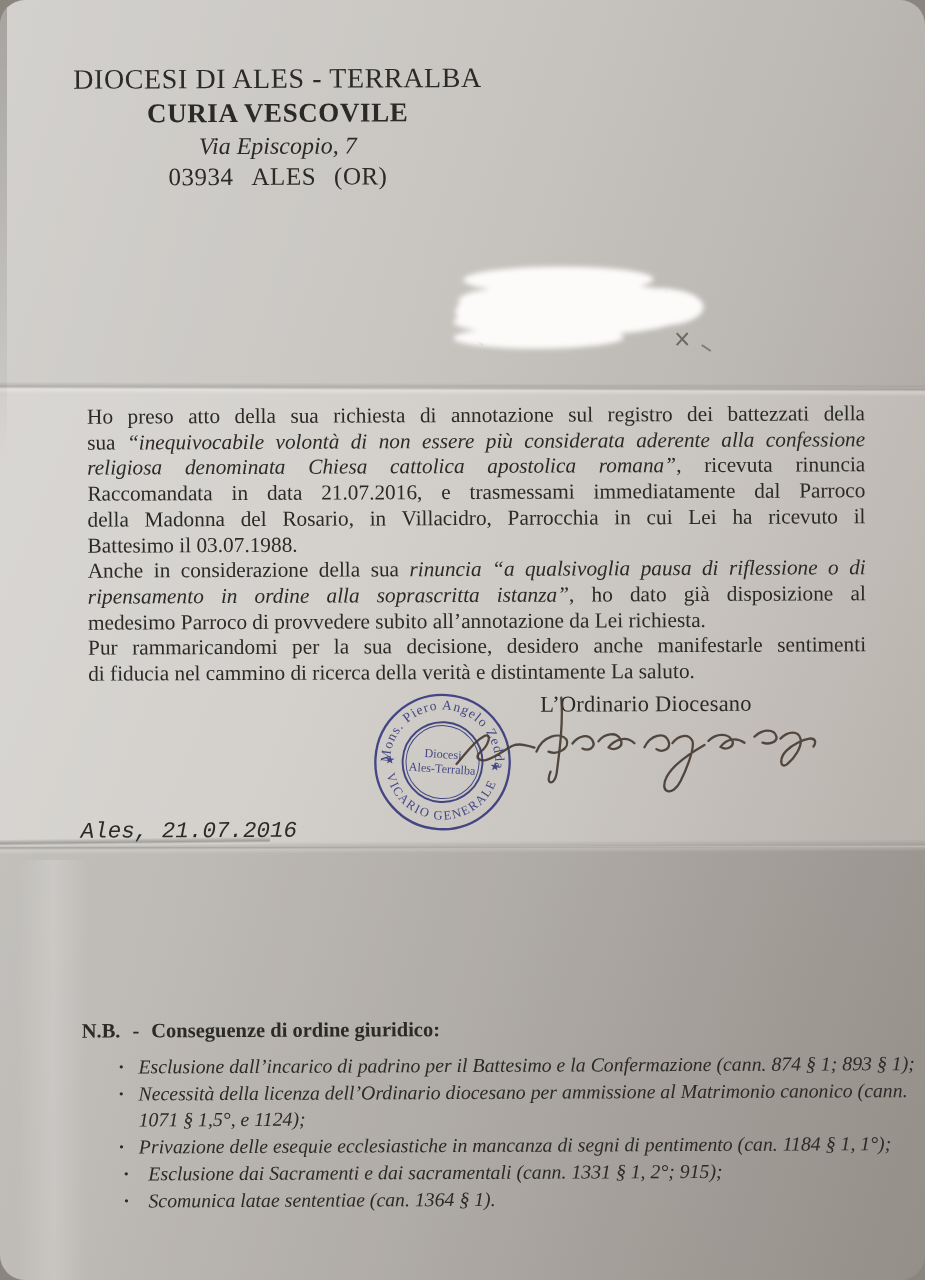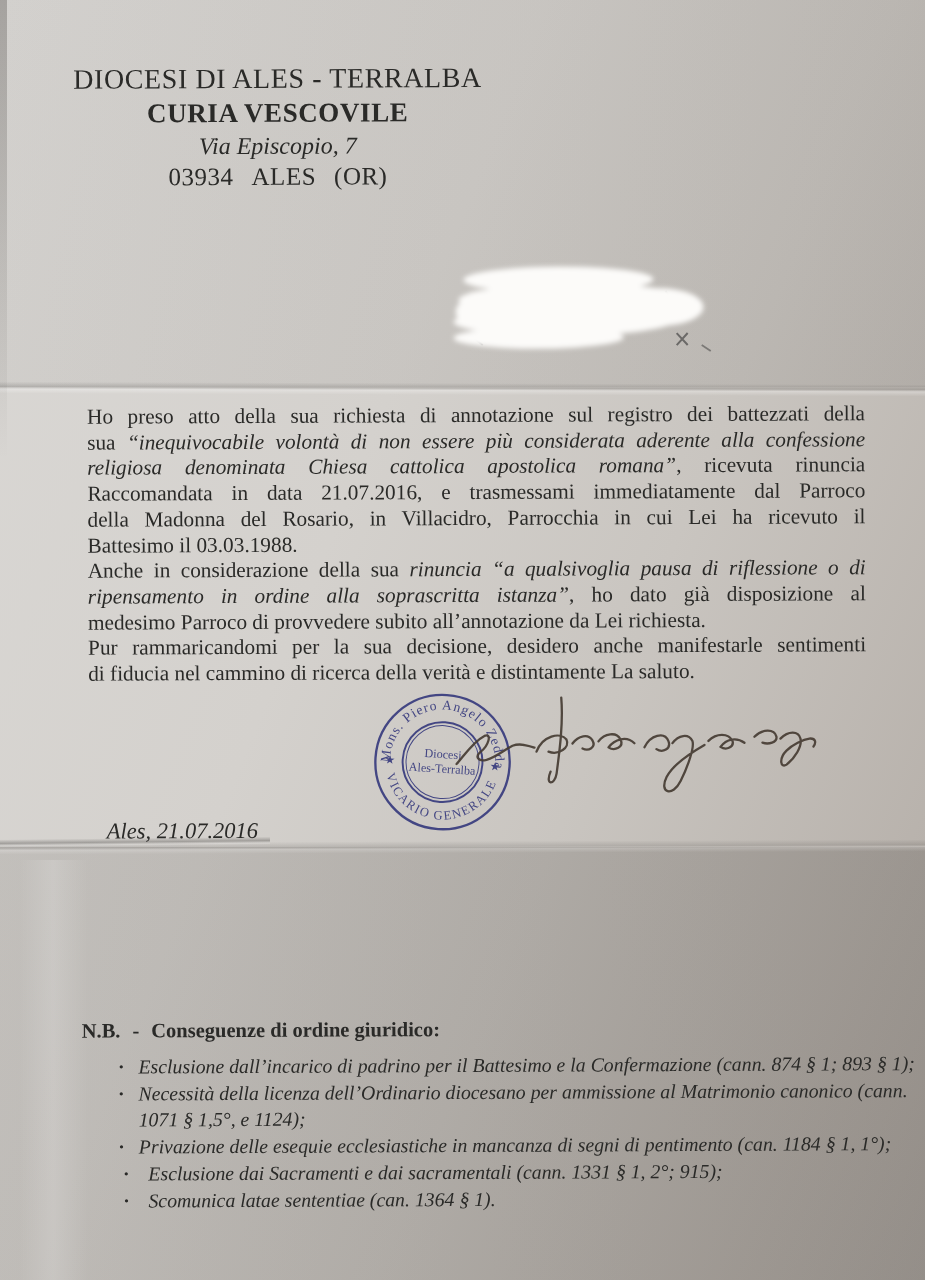--- a/index.html
+++ b/index.html
@@ -1,19 +1,19 @@
 <!DOCTYPE html>
 <html style="--ink: #2a2a28; --stamp: #30347a; --sig: #463c33; --paper-light: #dad8d5; --paper-dark: #aaa49e; --redaction-white: #fcfbf9;"><head>
 <meta charset="utf-8">
 <style>
   html,body{margin:0;padding:0;}
   body{width:925px;height:1280px;overflow:hidden;background:#8a857f;
        font-family:"Liberation Serif", serif;}
   .page{position:relative;width:925px;height:1280px;overflow:hidden;
-        background:linear-gradient(112deg,#dad8d5 0%,#d4d1cd 38%,#c9c5c0 62%,#b8b2ac 88%,#b0aaa4 100%);}
+        background:linear-gradient(112deg,#dad8d5 0%,#d4d1cd 38%,#c9c5c0 62%,#b8b2ac 88%,#b0aaa4 100%);border-radius:25px;}
   
   .shade-top{position:absolute;left:0;top:0;width:100%;height:387px;
         background:linear-gradient(100deg,rgba(80,76,72,.05) 0%,rgba(80,76,72,.13) 100%);}
   .fold-top{position:absolute;left:0;top:383px;width:100%;height:12px;
         background:linear-gradient(to bottom,rgba(0,0,0,0) 0%,rgba(40,38,36,.18) 42%,rgba(255,255,255,.30) 62%,rgba(255,255,255,0) 100%);
         transform:rotate(.18deg);}
   .shade-bottom{position:absolute;left:0;top:847px;width:100%;height:433px;
         background:linear-gradient(100deg,rgba(60,55,50,.13) 0%,rgba(60,55,50,.24) 100%);}
   .fold-bottom{position:absolute;left:0;top:841px;width:100%;height:12px;
         background:linear-gradient(to bottom,rgba(0,0,0,0) 0%,rgba(40,38,36,.14) 45%,rgba(255,255,255,.20) 65%,rgba(255,255,255,0) 100%);
@@ -41,21 +41,21 @@
         font-size:21.3px;line-height:25.7px;}
   .bline{text-align:justify;text-align-last:justify;white-space:nowrap;}
   .bline.lastline{text-align-last:left;}
   .it{font-style:italic;}
 
   
   .stamp{position:absolute;left:369px;top:689px;width:146px;height:146px;color:var(--stamp,#30347a);}
   .stamp text{fill:currentColor;font-family:"Liberation Serif",serif;}
   .sig-title{position:absolute;left:540px;top:692px;font-size:22.5px;letter-spacing:.2px;}
   .sig{position:absolute;left:438px;top:686px;width:380px;height:130px;color:var(--sig,#463c33);}
-  .dateline{position:absolute;left:106px;top:817px;font-size:22.5px;font-style:italic;}
+  .dateline{position:absolute;left:80px;top:817px;font-size:22.5px;font-style:italic;font-family:Liberation Mono, monospace;}
 
   
   .blob{position:absolute;left:445px;top:262px;width:280px;height:95px;}
 
   
   .nb{position:absolute;left:80px;top:1018px;width:800px;}
   .nbtitle{display:flex;font-weight:bold;font-size:20.5px;}
   .nbtitle .dash{margin:0 12px;}
   .nblist{margin-top:11px;}
   .nbrow{display:flex;padding-left:36px;margin-bottom:1px;font-size:19.8px;line-height:26px;}
@@ -109,21 +109,21 @@
         <ellipse cx="52" cy="50" rx="40" ry="20"></ellipse>
       </g>
     </svg>
 
     <div class="body">
         <div class="bline"><span>Ho preso atto della sua richiesta di annotazione sul registro dei battezzati della</span></div>
         <div class="bline"><span>sua </span><span class="it">“inequivocabile volontà di non essere più considerata aderente alla confessione</span></div>
         <div class="bline"><span class="it">religiosa denominata Chiesa cattolica apostolica romana”</span><span>, ricevuta rinuncia</span></div>
         <div class="bline"><span>Raccomandata in data 21.07.2016, e trasmessami immediatamente dal Parroco</span></div>
         <div class="bline"><span>della Madonna del Rosario, in Villacidro, Parrocchia in cui Lei ha ricevuto il</span></div>
-        <div class="bline lastline"><span>Battesimo il 03.03.1988.</span></div>
+        <div class="bline lastline"><span>Battesimo il 03.07.1988.</span></div>
         <div class="bline"><span>Anche in considerazione della sua </span><span class="it">rinuncia “a qualsivoglia pausa di riflessione o di</span></div>
         <div class="bline"><span class="it">ripensamento in ordine alla soprascritta istanza”</span><span>, ho dato già disposizione al</span></div>
         <div class="bline lastline"><span>medesimo Parroco di provvedere subito all’annotazione da Lei richiesta.</span></div>
         <div class="bline"><span>Pur rammaricandomi per la sua decisione, desidero anche manifestarle sentimenti</span></div>
         <div class="bline lastline"><span>di fiducia nel cammino di ricerca della verità e distintamente La saluto.</span></div>
       </div>
 
     <svg class="stamp" viewBox="0 0 150 150">
       <defs>
         <path id="arcT" d="M 36.8,113.2 A 54,54 0 1 1 113.2,113.2" fill="none"></path>
@@ -139,20 +139,21 @@
         <text font-size="13" letter-spacing="1.6">
           <textPath href="#arcB" startOffset="50%" text-anchor="middle">VICARIO GENERALE</textPath>
         </text>
         <text x="21" y="80" font-size="12" text-anchor="middle">★</text>
         <text x="129" y="80" font-size="12" text-anchor="middle">★</text>
         <text x="75" y="71" font-size="12.5" text-anchor="middle">Diocesi</text>
         <text x="75" y="86" font-size="12.5" text-anchor="middle">Ales-Terralba</text>
       </g>
     </svg>
 
+    <div class="sig-title">L’Ordinario Diocesano</div>
 
     <svg class="sig" viewBox="0 0 380 130">
       <g fill="none" stroke="currentColor" stroke-width="2.3" stroke-linecap="round" stroke-linejoin="round" opacity=".92">
         <path d="M 18,78 C 24,72 34,56 46,50 C 54,47 50,60 42,66 C 36,71 40,76 48,74 C 58,71 66,64 74,60 C 82,57 90,60 96,62"></path>
         <path d="M 123,12 C 125,38 121,66 118,88 C 116,100 106,100 112,86"></path>
         <path d="M 98,66 C 104,50 122,46 128,54 C 132,62 120,70 110,66 M 134,58 C 140,50 150,48 154,55 C 158,62 150,66 144,63 M 160,56 C 166,48 178,46 182,54 C 186,62 176,66 170,62 C 176,54 188,50 196,58"></path>
         <path d="M 206,62 C 212,50 226,46 230,56 C 233,64 224,68 218,64 M 234,58 C 240,50 250,48 254,56 C 256,62 250,80 242,96 C 234,112 220,108 228,92 C 234,80 252,68 266,60 M 270,56 C 278,48 290,48 294,56 C 296,62 288,66 282,62 C 288,54 298,52 306,58"></path>
         <path d="M 316,52 C 324,44 336,44 338,52 C 339,58 330,60 324,58 M 342,54 C 350,46 360,46 362,54 C 364,62 356,74 348,80 C 342,84 340,74 348,66 C 354,60 364,55 372,54 C 377,54 378,58 375,62"></path>
       </g>
     </svg>

